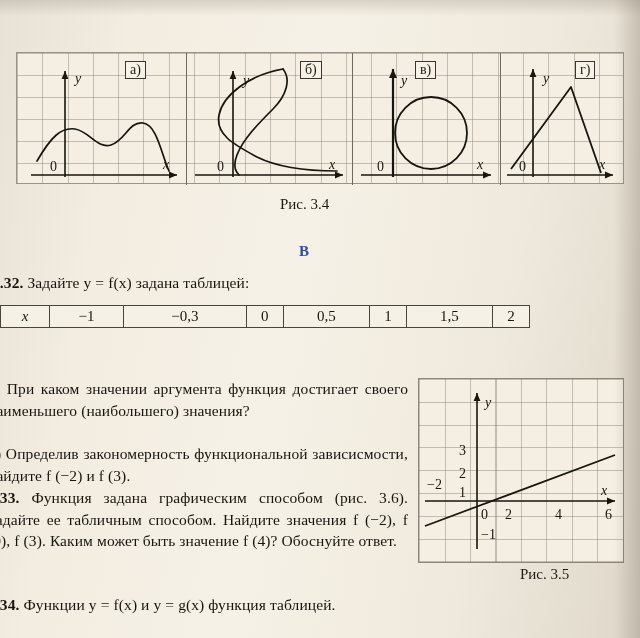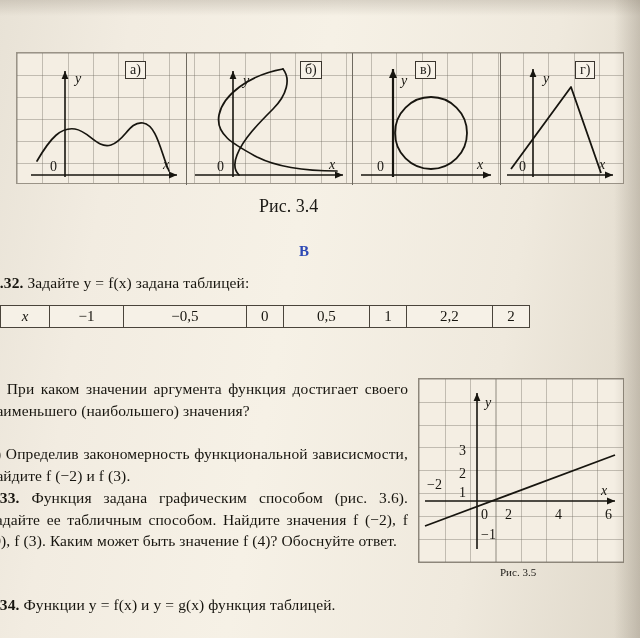--- a/index.html
+++ b/index.html
@@ -133,30 +133,30 @@
     height: 185px;
     border: 1px solid #8d867a;
     box-sizing: border-box;
     background:
       repeating-linear-gradient(to right, rgba(110,105,95,0.38) 0 1px, rgba(0,0,0,0) 1px 25.5px),
       repeating-linear-gradient(to bottom, rgba(110,105,95,0.38) 0 1px, rgba(0,0,0,0) 1px 22.8px),
       #f4eee3;
   }
   .cap35 {
     position: absolute;
-    left: 500px;
+    left: 520px;
     top: 566px;
-    font-size: 11px;
+    font-size: 15px;
     color: #1c1a16;
   }
   .cap34 {
     position: absolute;
-    left: 259px;
+    left: 280px;
     top: 196px;
-    font-size: 18px;
+    font-size: 15px;
     color: #1c1a16;
   }
   .axis-label {
     font-style: italic;
     font-size: 14px;
     fill: #17150f;
     font-family: "Liberation Serif", serif;
   }
   .num-label {
     font-size: 14px;
@@ -241,25 +241,25 @@
   <div class="para" style="left:-8px; top:272px; width:440px;">
     <span class="bold">3.32.</span>
     <span>Задайте y = f(x) задана таблицей:</span>
   </div>
 
   <table class="tbl">
     <tbody>
         <tr>
       <td class="head">x</td>
       <td>−1</td>
-      <td>−0,5</td>
+      <td>−0,3</td>
       <td>0</td>
       <td>0,5</td>
       <td>1</td>
-      <td>2,2</td>
+      <td>1,5</td>
       <td>2</td>
     </tr>
   </tbody>
     </table>
 
   <div class="para" style="left:-12px; top:378px; width:420px; text-align:justify;">а) При каком значении аргумента функция достигает своего наименьшего (наибольшего) значения?</div>
 
   <div class="para" style="left:-12px; top:443px; width:420px; text-align:justify;">б) Определив закономерность функциональной зависисмости, найдите f (−2) и f (3).</div>
 
   <div class="para" style="left:-12px; top:487px; width:420px; text-align:justify;">

